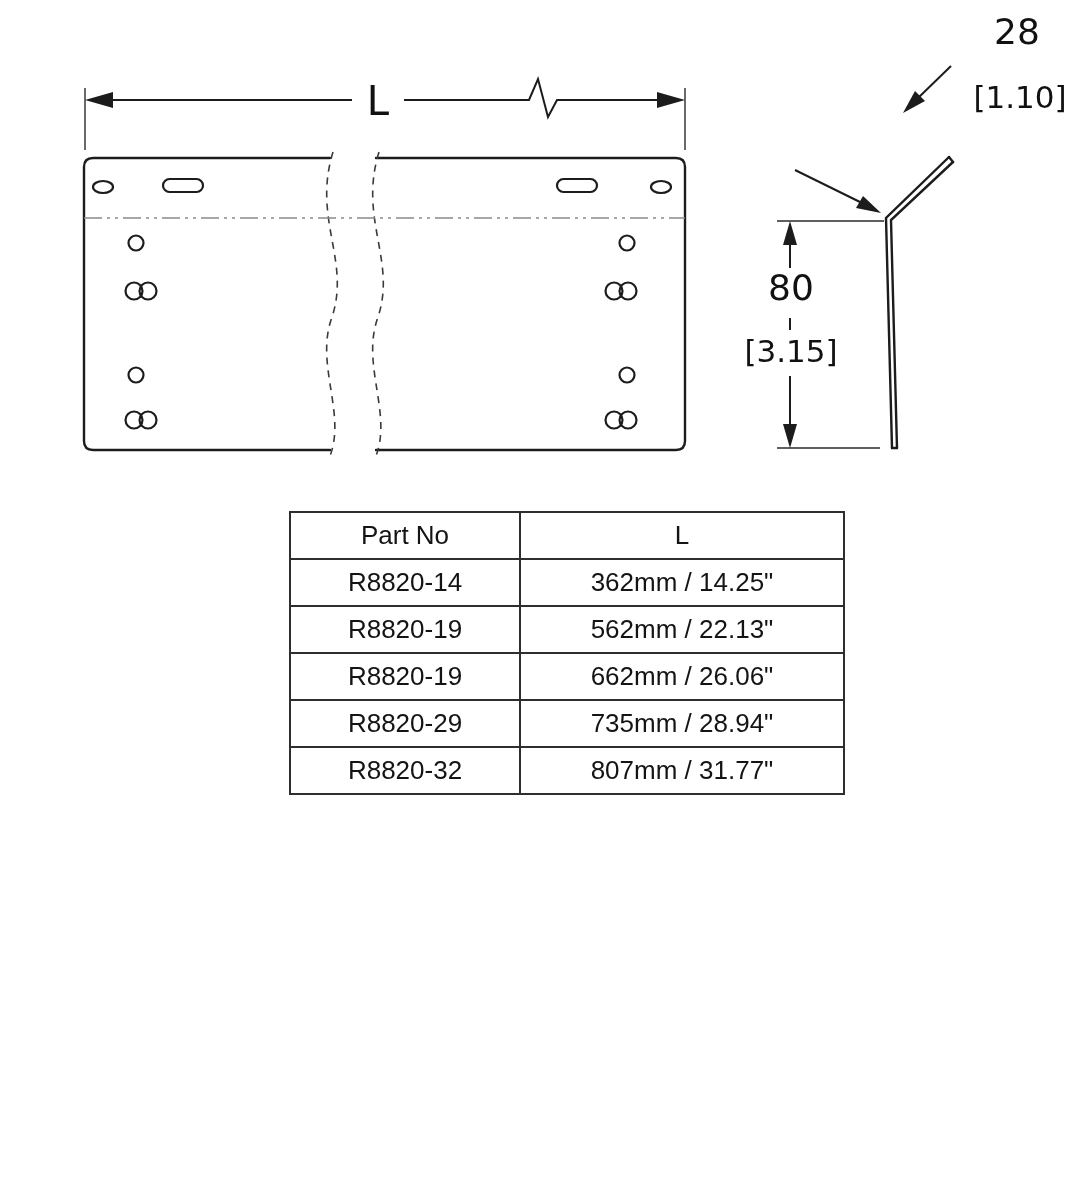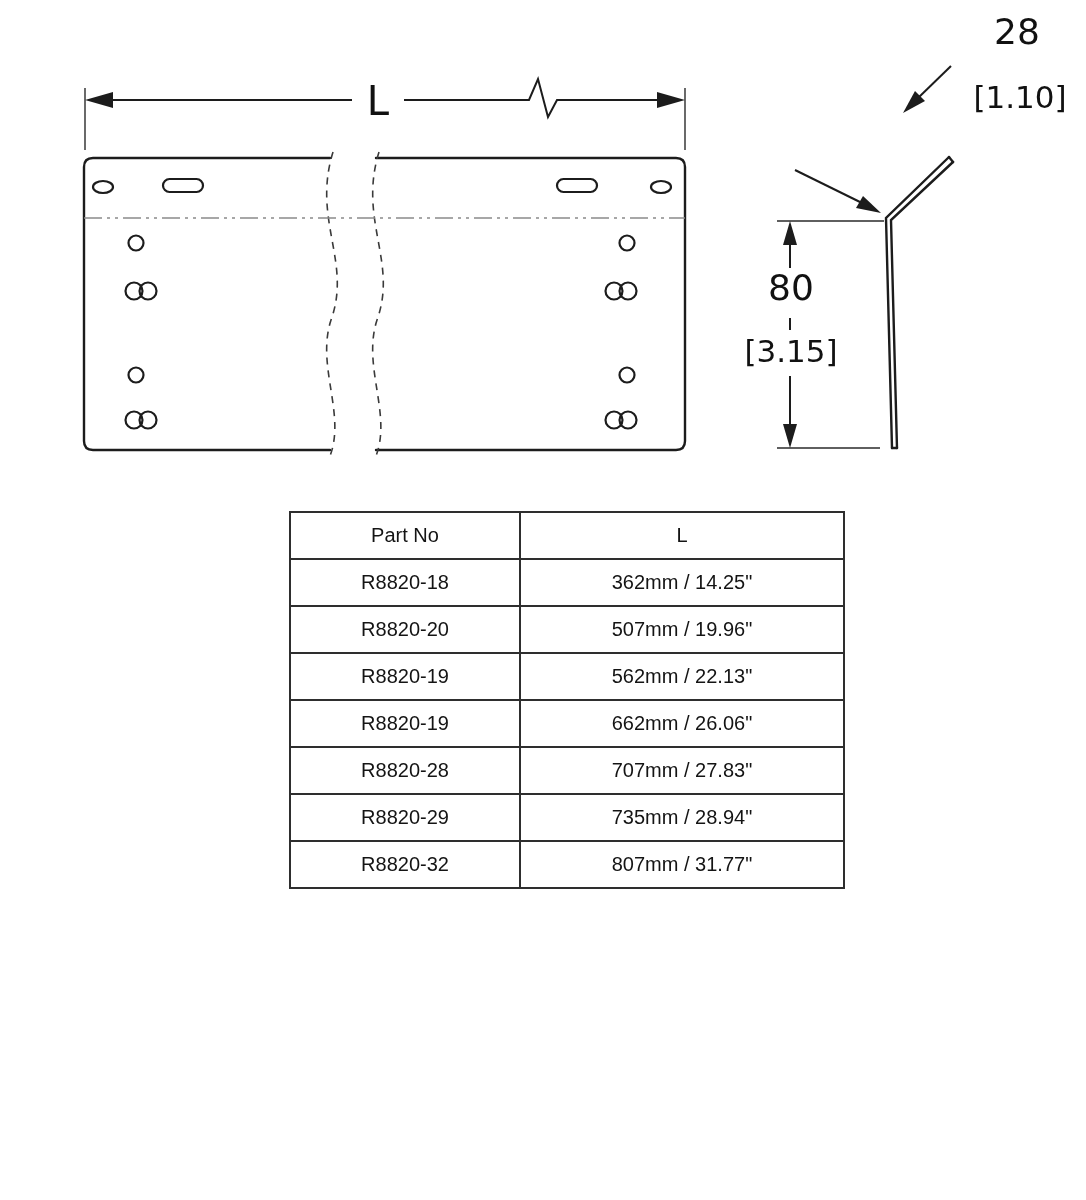--- a/index.html
+++ b/index.html
@@ -25,21 +25,21 @@
 
   .table-wrap { position:absolute; top:511px; left:289px; }
   table.parts {
     border-collapse:collapse;
     background:#ffffff;
   }
   table.parts th, table.parts td {
     border:2px solid #2e2e2e;
     text-align:center;
     vertical-align:middle;
-    font-size:20px;
+    font-size:26px;
     color:#141414;
     font-weight:400;
     height:45px;
     padding:0 8px;
     white-space:nowrap;
   }
   table.parts th:first-child, table.parts td:first-child { width:212px; }
   table.parts th:last-child,  table.parts td:last-child  { width:306px; }
 </style>
 </head>
@@ -130,38 +130,30 @@
   <div class="table-wrap">
     <table class="parts">
       <thead>
         <tr>
           <th>Part No</th>
           <th>L</th>
         </tr>
       </thead>
       <tbody>
           <tr>
-            <td>R8820-18</td>
+            <td>R8820-14</td>
             <td>362mm / 14.25"</td>
-          </tr>
-          <tr>
-            <td>R8820-20</td>
-            <td>507mm / 19.96"</td>
           </tr>
           <tr>
             <td>R8820-19</td>
             <td>562mm / 22.13"</td>
           </tr>
           <tr>
             <td>R8820-19</td>
             <td>662mm / 26.06"</td>
-          </tr>
-          <tr>
-            <td>R8820-28</td>
-            <td>707mm / 27.83"</td>
           </tr>
           <tr>
             <td>R8820-29</td>
             <td>735mm / 28.94"</td>
           </tr>
           <tr>
             <td>R8820-32</td>
             <td>807mm / 31.77"</td>
           </tr>
         </tbody>

